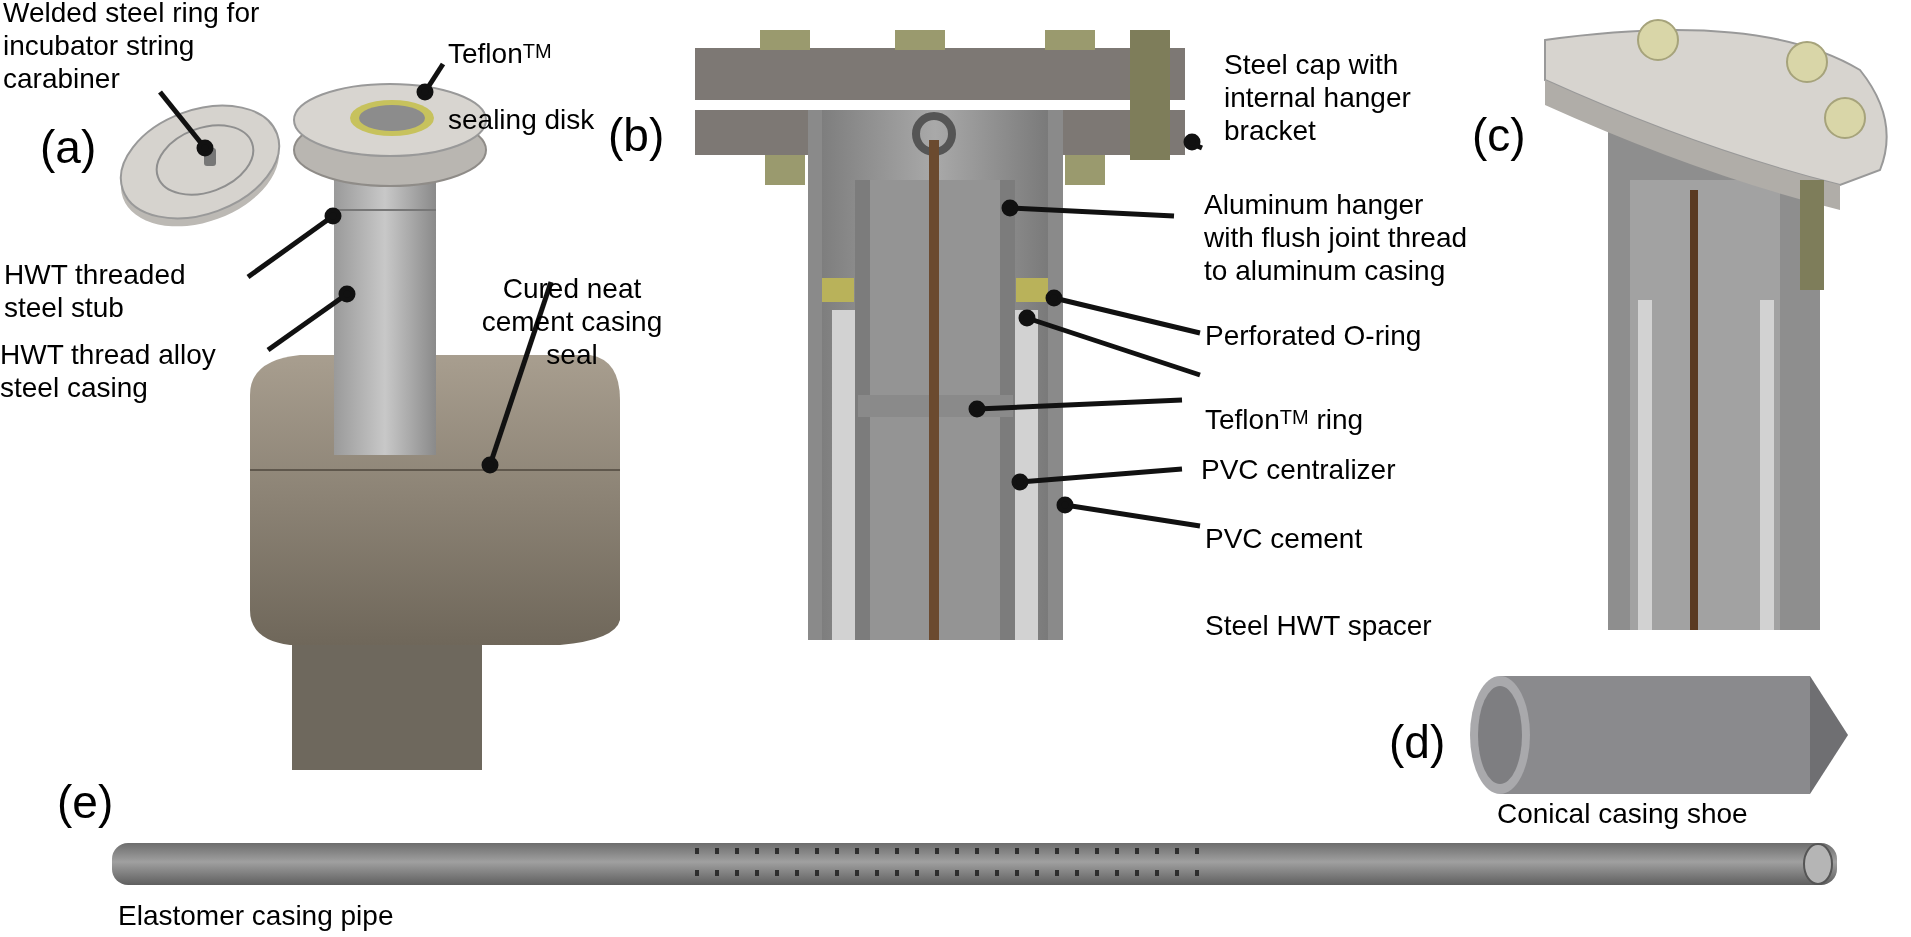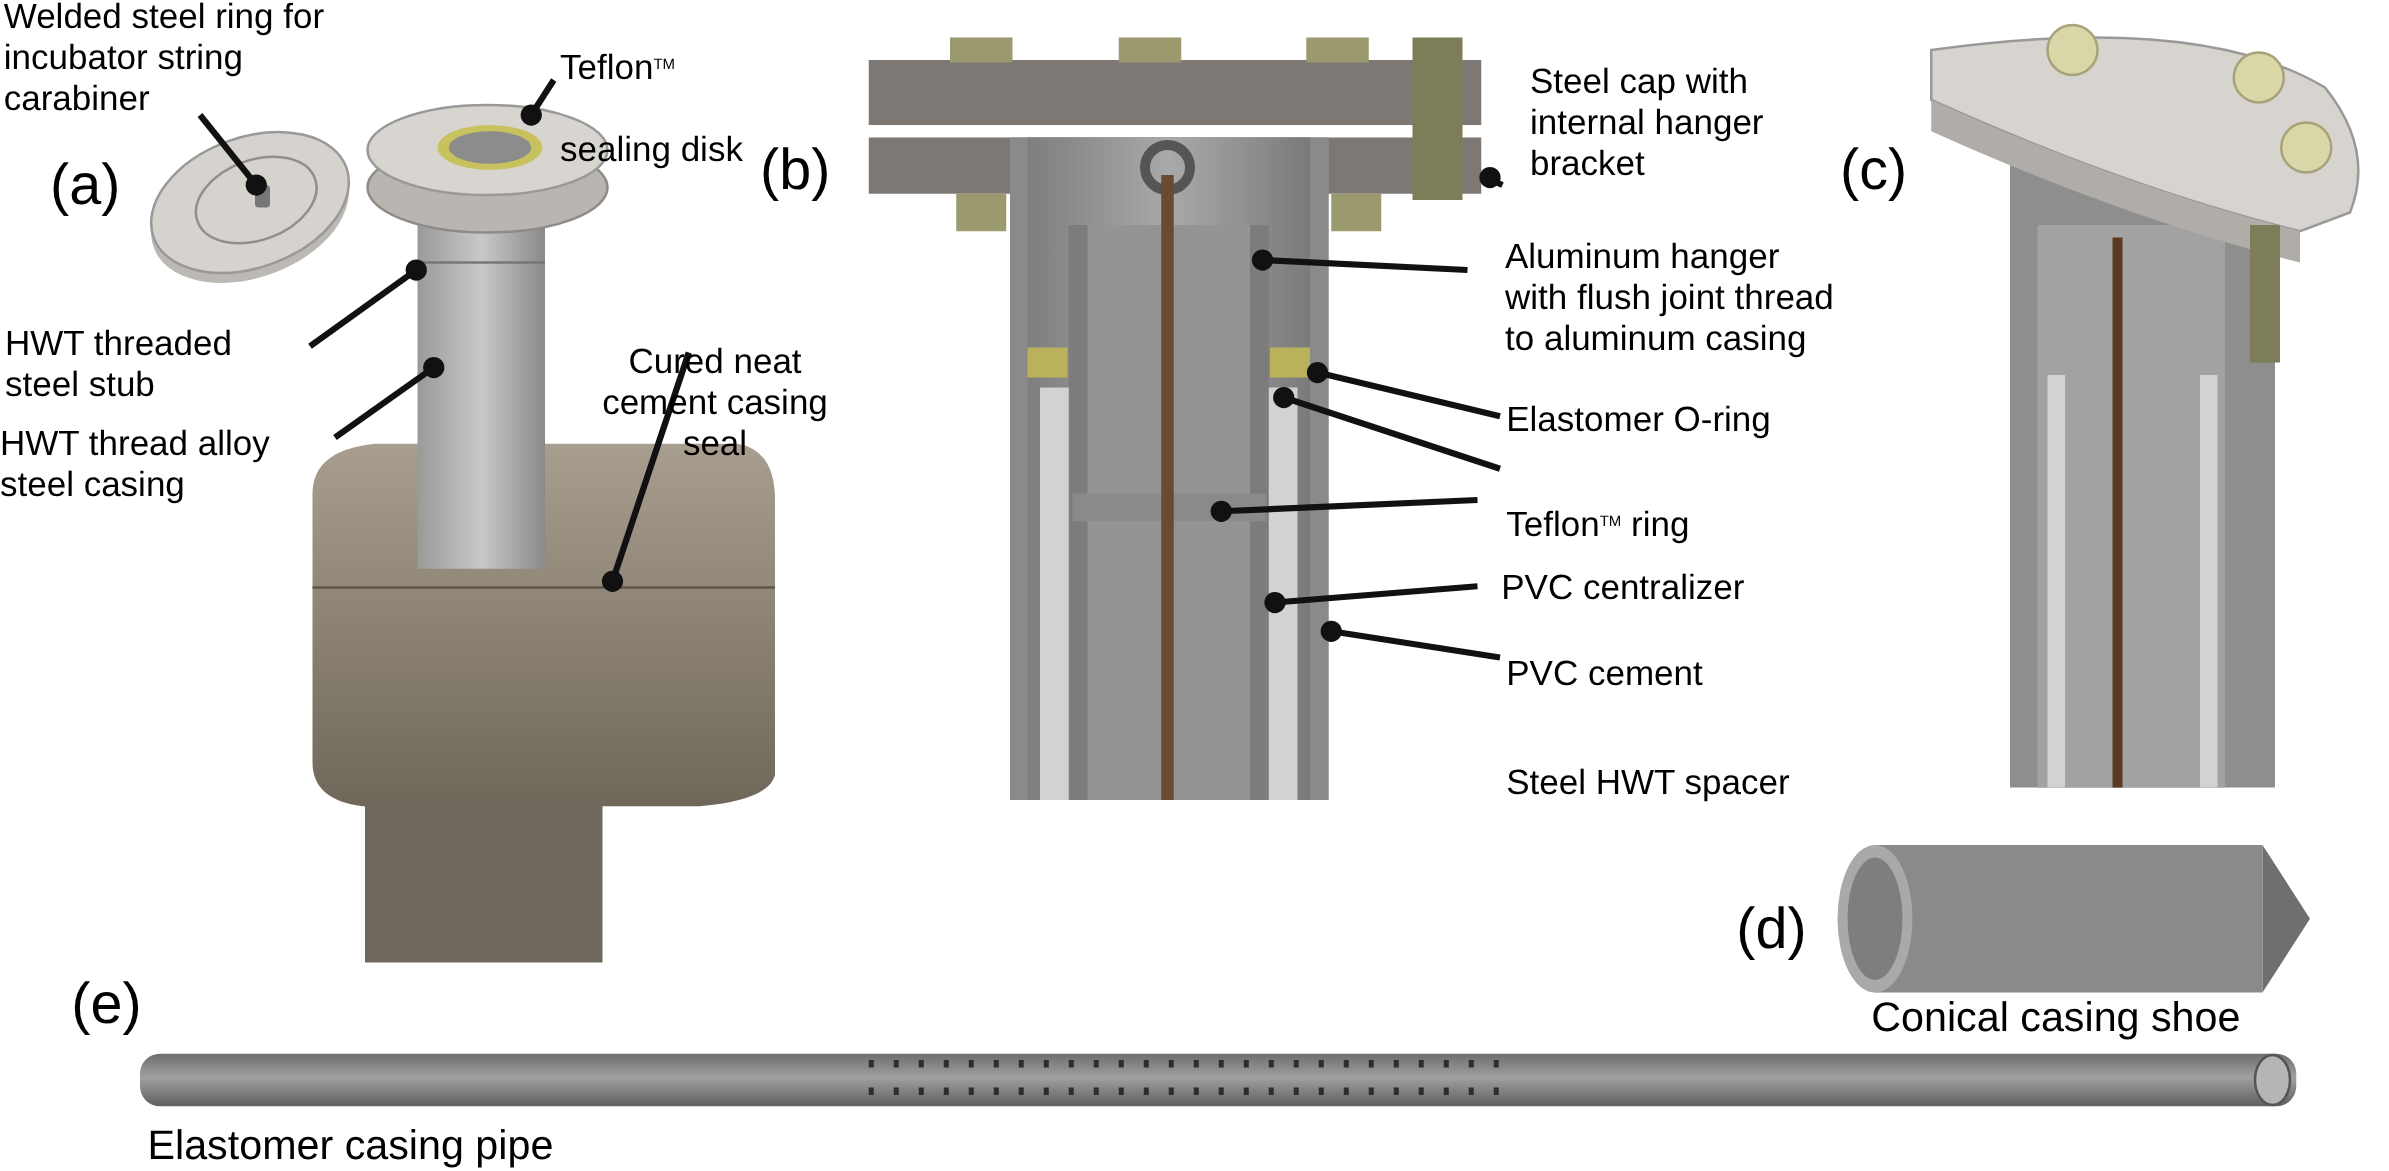--- a/index.html
+++ b/index.html
@@ -1,22 +1,22 @@
 <!DOCTYPE html>
 <html><head>
 <meta charset="utf-8">
 <style>
   html, body { margin:0; padding:0; background:#ffffff; }
   body { width:1911px; height:937px; position:relative; overflow:hidden;
          font-family:"Liberation Sans", sans-serif; color:#000; }
   .lbl { position:absolute; font-size:28px; line-height:33px; white-space:pre-line; }
   .panel { position:absolute; font-size:46px; line-height:50px; }
-  .cap { position:absolute; font-size:33px; line-height:32px; }
+  .cap { position:absolute; font-size:28px; line-height:32px; }
   svg.art { position:absolute; left:0; top:0; }
-  sup { font-size:12px; vertical-align:top; position:relative; top:-2px; }
+  sup { font-size:20px; vertical-align:top; position:relative; top:-2px; }
 </style>
 </head>
 <body>
 
 <svg class="art" width="1911" height="937" viewBox="0 0 1911 937">
   <defs>
     <linearGradient id="gPipe" x1="0" x2="1">
       <stop offset="0" stop-color="#9a9a9a"></stop>
         <stop offset="0.5" stop-color="#c8c8c8"></stop>
         <stop offset="1" stop-color="#8a8a8a"></stop>
@@ -222,21 +222,21 @@
 <div class="lbl" style="left:462px;top:272px;text-align:center;width:220px">Cured neat
 cement casing
 seal</div>
 
 <div class="lbl" style="left:1224px;top:48px">Steel cap with
 internal hanger
   bracket</div>
 <div class="lbl" style="left:1204px;top:188px">Aluminum hanger
 with flush joint thread
 to aluminum casing</div>
-<div class="lbl" style="left:1205px;top:319px">Elastomer O-ring</div>
+<div class="lbl" style="left:1205px;top:319px">Perforated O-ring</div>
 <div class="lbl" style="left:1205px;top:370px">
   <span>Teflon</span><sup>TM</sup><span> ring</span>
 </div>
 <div class="lbl" style="left:1201px;top:453px">PVC centralizer</div>
 <div class="lbl" style="left:1205px;top:522px">PVC cement</div>
 <div class="lbl" style="left:1205px;top:609px">Steel HWT spacer</div>
 
 <div class="cap" style="left:1497px;top:798px">Conical casing shoe</div>
 <div class="cap" style="left:118px;top:900px">Elastomer casing pipe</div>
 

